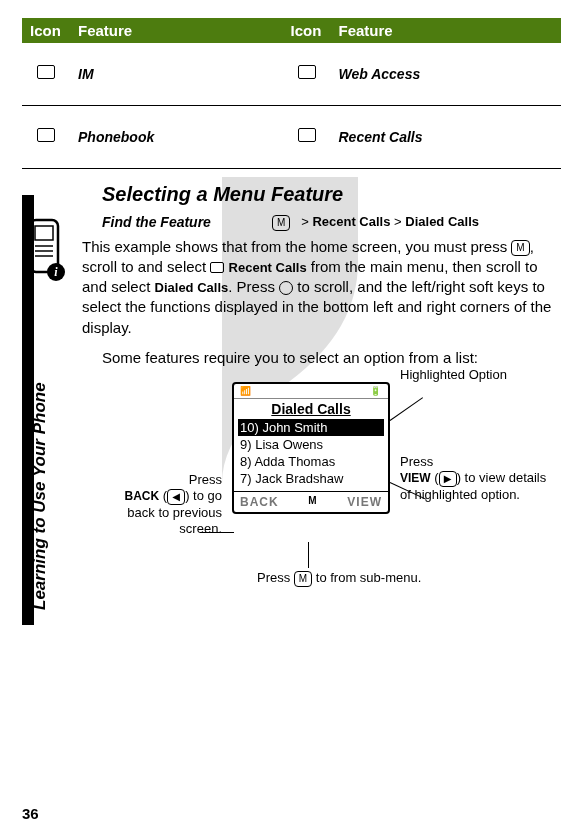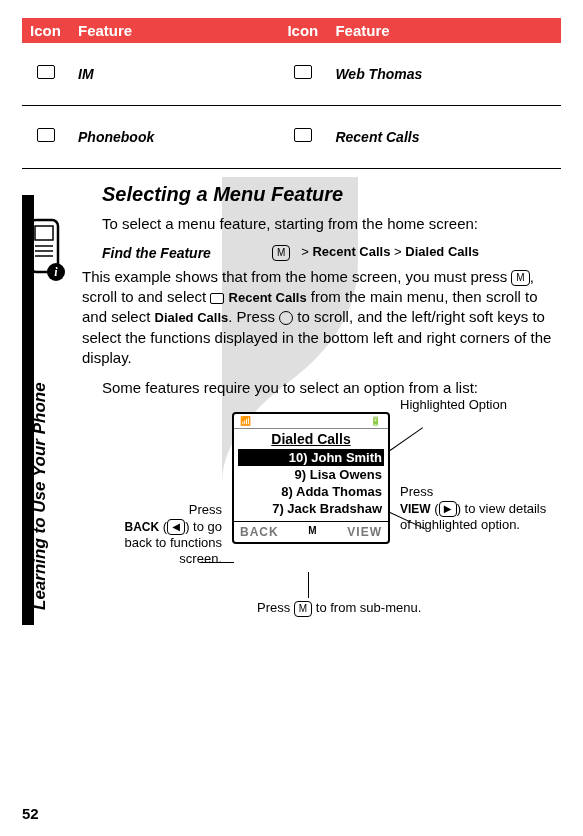--- a/index.html
+++ b/index.html
@@ -4,21 +4,21 @@
 <style>
   * { box-sizing: border-box; margin: 0; padding: 0; }
   body { width: 583px; height: 836px; font-family: Arial, Helvetica, sans-serif; position: relative; background: #fff; color: #000; }
   .page { padding: 18px 22px 18px 22px; position: relative; height: 100%; }
 
   
   .watermark { position: absolute; left: 200px; top: 160px; width: 180px; height: 340px; opacity: 0.12; transform: rotate(0deg); pointer-events: none; }
   .watermark svg { width: 100%; height: 100%; }
 
   .icon-table { width: 100%; border-collapse: collapse; margin-bottom: 14px; }
-  .icon-table th { background: #ef4444; color: #fff; font-weight: bold; text-align: left; padding: 4px 8px; font-size: 15px; }
+  .icon-table th { background: #4d7c0f; color: #fff; font-weight: bold; text-align: left; padding: 4px 8px; font-size: 15px; }
   .icon-table td { border-bottom: 1px solid #000; padding: 22px 8px; vertical-align: middle; }
   .icon-table td.iconcell { width: 48px; text-align: center; }
   .icon-table td.labelcell { font-family: Arial Black, Arial, sans-serif; font-weight: 900; font-size: 14px; font-style: italic; }
   .mini-icon { display: inline-block; width: 18px; height: 14px; border: 1px solid #000; border-radius: 2px; }
 
   h2.section { font-family: Arial, sans-serif; font-weight: bold; font-style: italic; font-size: 20px; margin: 8px 0 8px 80px; }
   p.body { font-size: 15px; line-height: 1.35; margin: 0 0 10px 80px; }
   p.body2 { font-size: 15px; line-height: 1.35; margin: 0 0 10px 60px; }
 
   .find-row { display: flex; align-items: center; margin: 6px 0 6px 80px; }
@@ -34,21 +34,21 @@
 
   .key-glyph { display: inline-block; border: 1px solid #000; border-radius: 4px; padding: 0 4px; font-size: 10px; vertical-align: middle; min-width: 18px; text-align:center; line-height:14px; }
   .nav-circle { display:inline-block; width:14px; height:14px; border:1.2px solid #000; border-radius:50%; vertical-align:middle; position:relative; }
 
   
   .mock-area { position: relative; margin: 14px 0 0 80px; height: 260px; }
   .phone-screen { position: absolute; left: 130px; top: 0; width: 158px; border: 2px solid #000; border-radius: 4px; background: #fff; }
   .ps-status { display:flex; justify-content:space-between; padding:2px 6px; font-size:9px; border-bottom:1px solid #888; }
   .ps-title { text-align:center; font-family: Arial Black, Arial, sans-serif; font-weight:900; font-size:14px; text-decoration: underline; padding:2px 0; }
   .ps-list { padding: 0 4px 4px 4px; }
-  .ps-item { font-family: Arial Black, Arial, sans-serif; font-weight:700; font-size:13px; padding:1px 2px; white-space:nowrap;text-align:right; }
+  .ps-item { font-family: Arial Black, Arial, sans-serif; font-weight:400; font-size:13px; padding:1px 2px; white-space:nowrap; }
   .ps-item.hl { background:#000; color:#fff; }
   .ps-soft { display:flex; justify-content:space-between; border-top:1px solid #000; padding:3px 6px; font-family: Arial Black, Arial, sans-serif; font-weight:900; font-size:12px; color:#777; letter-spacing:1px; }
   .ps-soft .mid { font-size:10px; color:#000; }
 
   .callout { position:absolute; font-size:13px; line-height:1.25; }
   .callout.right1 { left: 298px; top: -15px; width:120px; }
   .callout.right2 { left: 298px; top: 72px; width:150px; }
   .callout.left1  { left: 0px;  top: 90px; width:120px; text-align:right; }
   .callout.bottom { left: 155px; top: 188px; width:200px; }
   .strong { font-family: Arial Black, Arial, sans-serif; font-weight:900; font-size:12px; }
@@ -75,33 +75,32 @@
         <th>Feature</th>
         <th>Icon</th>
         <th>Feature</th>
       </tr>
     </thead>
     <tbody>
       <tr>
         <td class="iconcell"><span class="mini-icon"></span></td>
         <td class="labelcell">IM</td>
         <td class="iconcell"><span class="mini-icon"></span></td>
-        <td class="labelcell">Web Thomas</td>
+        <td class="labelcell">Web Access</td>
       </tr>
       <tr>
         <td class="iconcell"><span class="mini-icon"></span></td>
         <td class="labelcell">Phonebook</td>
         <td class="iconcell"><span class="mini-icon"></span></td>
         <td class="labelcell">Recent Calls</td>
       </tr>
     </tbody>
   </table>
 
   <h2 class="section">Selecting a Menu Feature</h2>
-  <p class="body">To select a menu feature, starting from the home screen:</p>
 
   <div class="phone-icon">
     <svg viewBox="0 0 46 72">
       <rect x="6" y="2" width="28" height="52" rx="6" fill="none" stroke="#000" stroke-width="2.5"></rect>
       <rect x="11" y="8" width="18" height="14" fill="none" stroke="#000" stroke-width="1.5"></rect>
       <line x1="11" y1="28" x2="29" y2="28" stroke="#000" stroke-width="1.5"></line>
       <line x1="11" y1="33" x2="29" y2="33" stroke="#000" stroke-width="1.5"></line>
       <line x1="11" y1="38" x2="29" y2="38" stroke="#000" stroke-width="1.5"></line>
       <circle cx="32" cy="54" r="9" fill="#000"></circle>
       <text x="32" y="58" text-anchor="middle" fill="#fff" font-size="12" font-family="serif" font-style="italic" font-weight="bold">i</text>
@@ -153,24 +152,24 @@
 
     <div class="callout right1">Highlighted Option</div>
 
     <div class="callout right2">
       <span>Press </span><br>
       <span class="strong">VIEW</span> <span>(</span><span class="key-glyph">▶</span><span>)</span><span> to view details of highlighted option.</span>
     </div>
 
     <div class="callout left1">
       <span>Press</span><br>
-      <span class="strong">BACK</span> <span>(</span><span class="key-glyph">◀</span><span>)</span><span> to go back to functions screen.</span>
+      <span class="strong">BACK</span> <span>(</span><span class="key-glyph">◀</span><span>)</span><span> to go back to previous screen.</span>
     </div>
 
     <div class="callout bottom">
       <span>Press </span><span class="key-glyph">M</span><span> to from sub-menu.</span>
     </div>
 
   </div>
 
-  <div class="page-num">52</div>
+  <div class="page-num">36</div>
 
 </div>
 
 </body></html>

